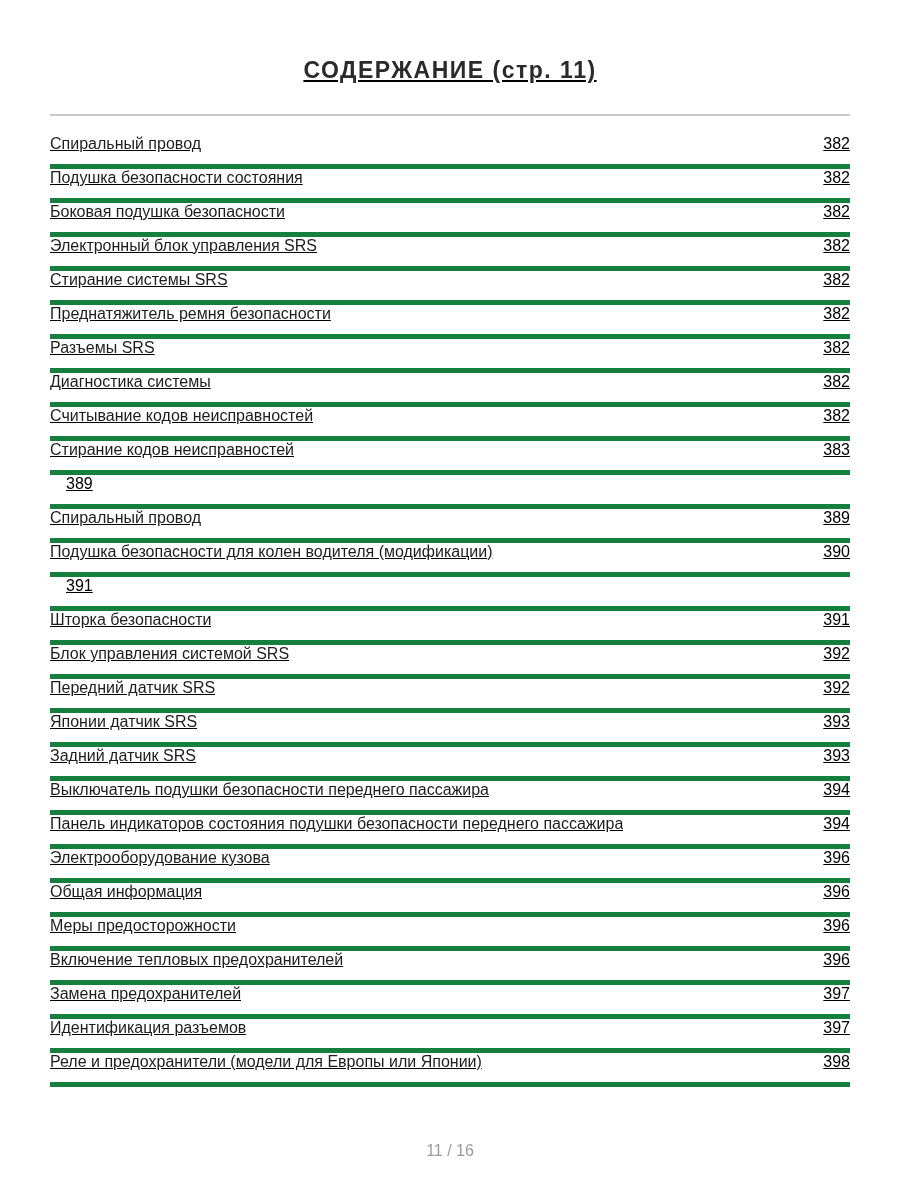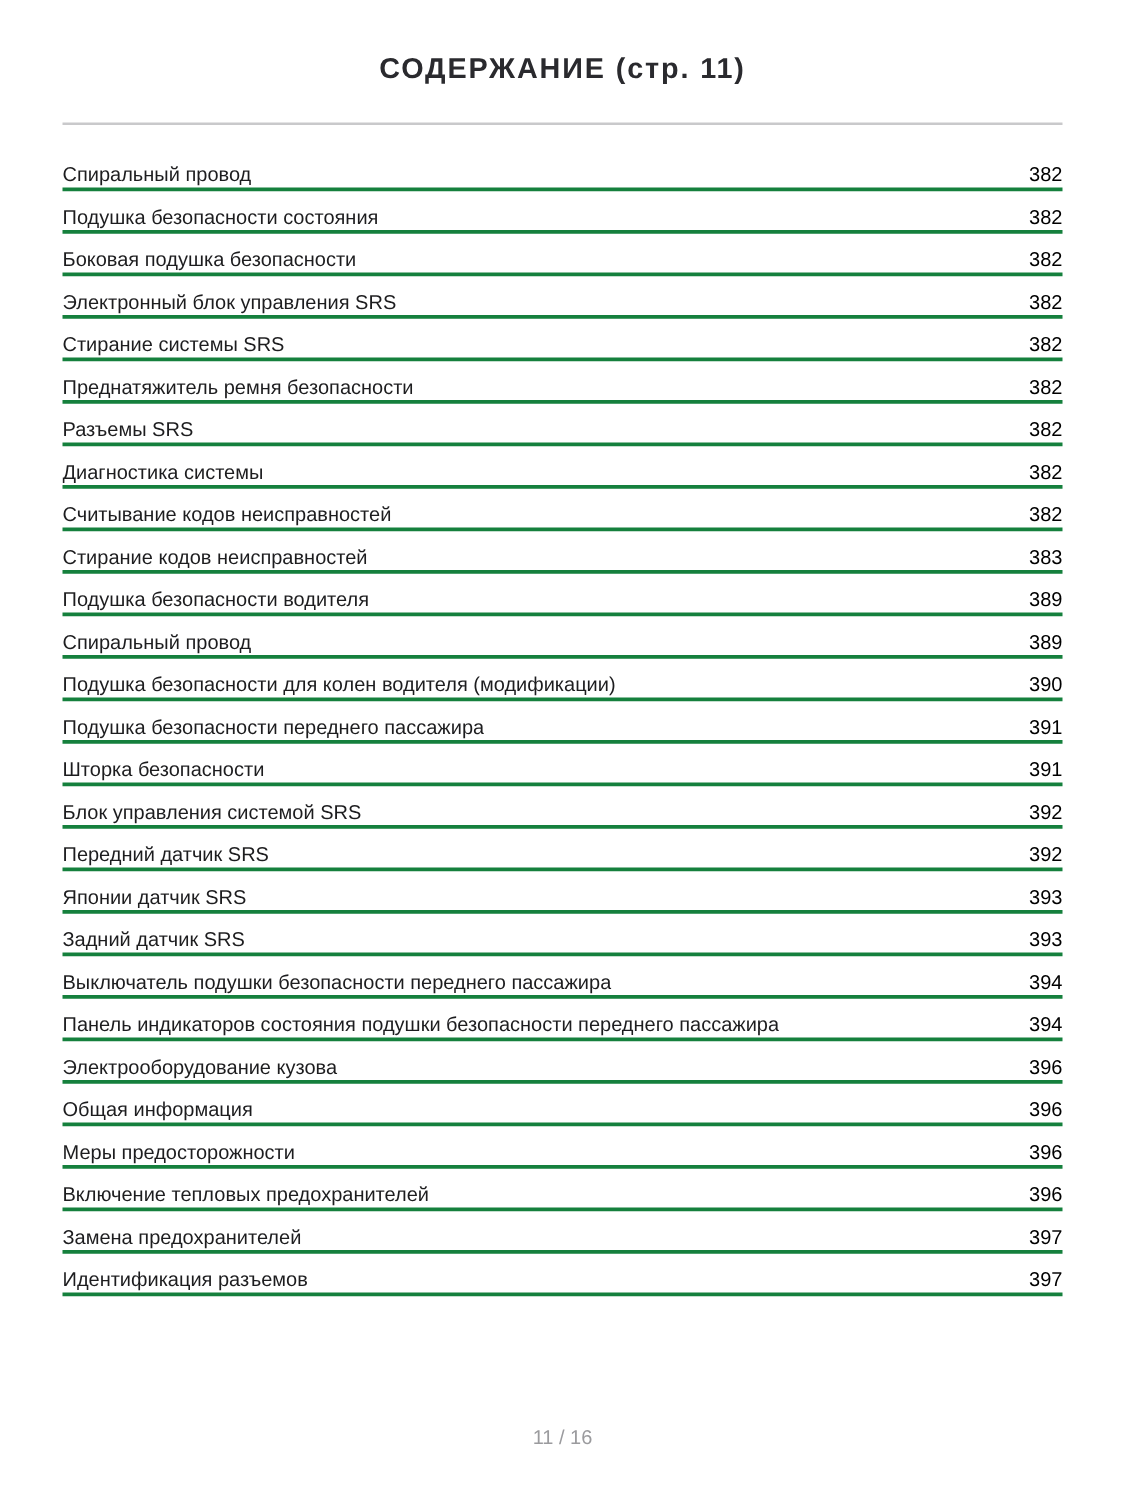--- a/index.html
+++ b/index.html
@@ -7,21 +7,22 @@
   .page {
     position: relative;
     width: 900px;
     height: 1200px;
     margin: 0 auto;
     background: #ffffff;
     font-family: "Liberation Sans", "DejaVu Sans", sans-serif;
     overflow: hidden;
   }
   .content {
-    padding: 0 50px;
+    padding: 16px 50px;
+    text-decoration: underline;
   }
   .title {
     padding-top: 40px;
     text-align: center;
     font-size: 23px;
     line-height: 28px;
     font-weight: bold;
     letter-spacing: 1.5px;
     color: #2a2a2e;
   }
@@ -29,23 +30,23 @@
     margin-top: 30px;
     height: 2px;
     background: #c9c9cb;
   }
   .toc-list {
     margin-top: 19px;
   }
   .toc-row {
     display: flex;
     justify-content: space-between;
-    align-items: flex-end;
+    align-items: flex-start;
     height: 34px;
-    border-bottom: 3px solid #15803d;
+    border-bottom: 5px solid #15803d;
     font-size: 16px;
     cursor: default;
   }
   .toc-label {
     color: #1d1d1f;
     white-space: nowrap;
     overflow: hidden;
   }
   .toc-page {
     color: #000000;
@@ -104,33 +105,31 @@
         </div>
         <div class="toc-row">
           <span class="toc-label">Считывание кодов неисправностей</span>
           <span class="toc-page">382</span>
         </div>
         <div class="toc-row">
           <span class="toc-label">Стирание кодов неисправностей</span>
           <span class="toc-page">383</span>
         </div>
         <div class="toc-row">
-          <span class="toc-label">Подушка безопасности водителя</span>
           <span class="toc-page">389</span>
         </div>
         <div class="toc-row">
           <span class="toc-label">Спиральный провод</span>
           <span class="toc-page">389</span>
         </div>
         <div class="toc-row">
           <span class="toc-label">Подушка безопасности для колен водителя (модификации)</span>
           <span class="toc-page">390</span>
         </div>
         <div class="toc-row">
-          <span class="toc-label">Подушка безопасности переднего пассажира</span>
           <span class="toc-page">391</span>
         </div>
         <div class="toc-row">
           <span class="toc-label">Шторка безопасности</span>
           <span class="toc-page">391</span>
         </div>
         <div class="toc-row">
           <span class="toc-label">Блок управления системой SRS</span>
           <span class="toc-page">392</span>
         </div>
@@ -171,16 +170,20 @@
           <span class="toc-page">396</span>
         </div>
         <div class="toc-row">
           <span class="toc-label">Замена предохранителей</span>
           <span class="toc-page">397</span>
         </div>
         <div class="toc-row">
           <span class="toc-label">Идентификация разъемов</span>
           <span class="toc-page">397</span>
         </div>
+        <div class="toc-row">
+          <span class="toc-label">Реле и предохранители (модели для Европы или Японии)</span>
+          <span class="toc-page">398</span>
+        </div>
       </div>
   </div>
   <div class="footer">11 / 16</div>
 </div>
 
 </body></html>

